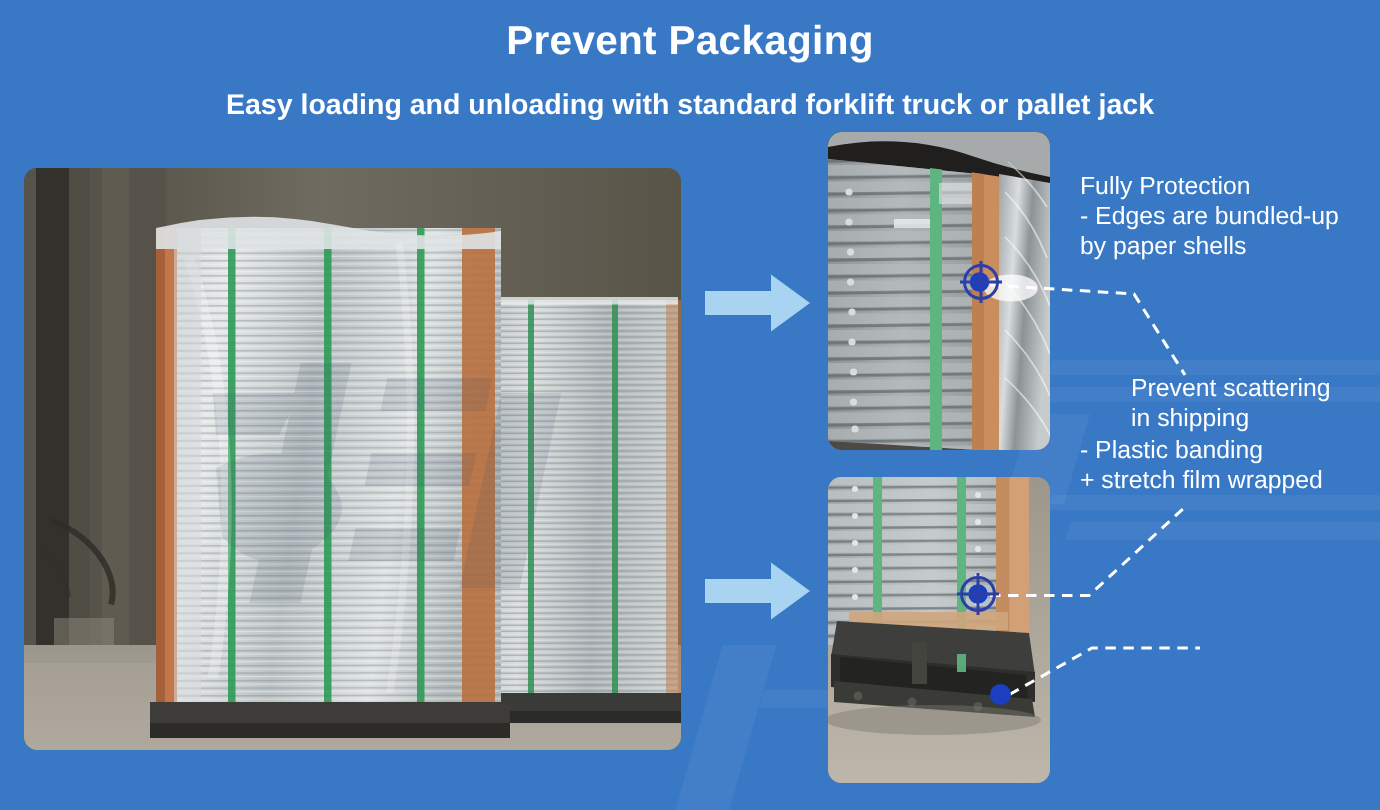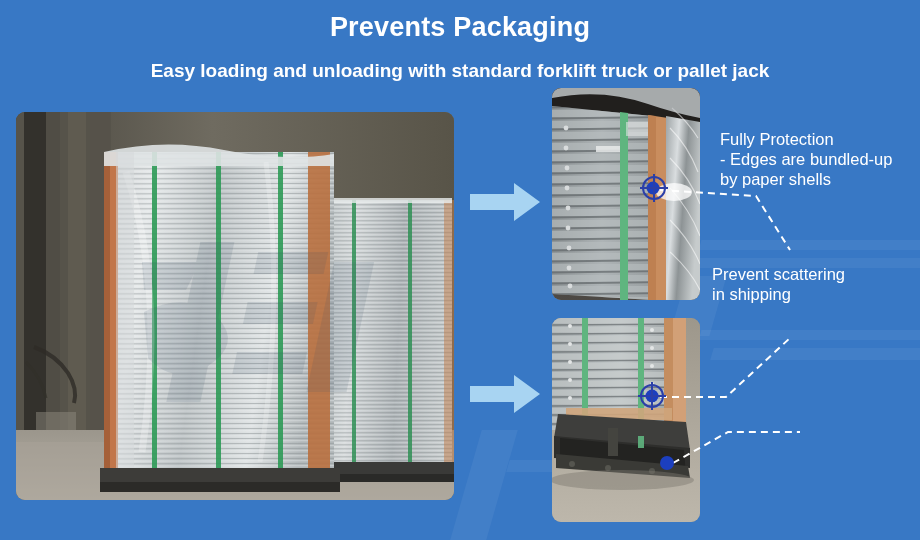--- a/index.html
+++ b/index.html
@@ -76,24 +76,23 @@
   
   .arrow { position: absolute; }
 
   
   .callout {
     position: absolute;
     color: #ffffff;
     font-size: 16.5px;
     line-height: 20px;
     white-space: pre-line;
-    margin-top: 15px;
   }
   #callout-1 { left: 720px; top: 114px; }
-  #callout-2 { left: 712px; top: 249px; }
+  #callout-2 { left: 754px; top: 249px; }
   #callout-2b { left: 720px; top: 290px; }
   #callout-3 { left: 731px; top: 441px; }
 
   
   #leaders {
     position: absolute;
     left: 0; top: 0;
     width: 920px; height: 540px;
     pointer-events: none;
   }
@@ -110,21 +109,21 @@
 <div id="page">
 
   <div class="wm-band" style="left:700px; top:240px; width:230px; height:10px;"></div>
   <div class="wm-band" style="left:690px; top:258px; width:250px; height:10px;"></div>
   <div class="wm-band" style="left:678px; top:276px; width:40px; height:60px;"></div>
   <div class="wm-band" style="left:700px; top:330px; width:230px; height:10px;"></div>
   <div class="wm-band" style="left:712px; top:348px; width:210px; height:12px;"></div>
   <div class="wm-band" style="left:466px; top:430px; width:36px; height:110px;"></div>
   <div class="wm-band" style="left:508px; top:460px; width:140px; height:12px;"></div>
 
-  <div id="title">Prevents Packaging</div>
+  <div id="title">Prevent Packaging</div>
   <div id="subtitle">Easy loading and unloading with standard forklift truck or pallet jack</div>
 
   <div id="main-photo">
     <svg class="photo-svg" viewBox="0 0 438 388" preserveAspectRatio="none">
       <defs>
         <linearGradient id="wallg" x1="0" y1="0" x2="1" y2="0">
           <stop offset="0%" stop-color="#4a473f"></stop>
           <stop offset="45%" stop-color="#6f6b60"></stop>
           <stop offset="100%" stop-color="#585448"></stop>
         </linearGradient>
@@ -380,15 +379,17 @@
     </g>
   </svg>
 
   <div class="callout" id="callout-1">Fully Protection
 - Edges are bundled-up
 by paper shells</div>
 
   <div class="callout" id="callout-2">Prevent scattering
 in shipping</div>
 
+  <div class="callout" id="callout-2b">- Plastic banding
++ stretch film wrapped</div>
 
 
 </div>
 
 </body></html>

